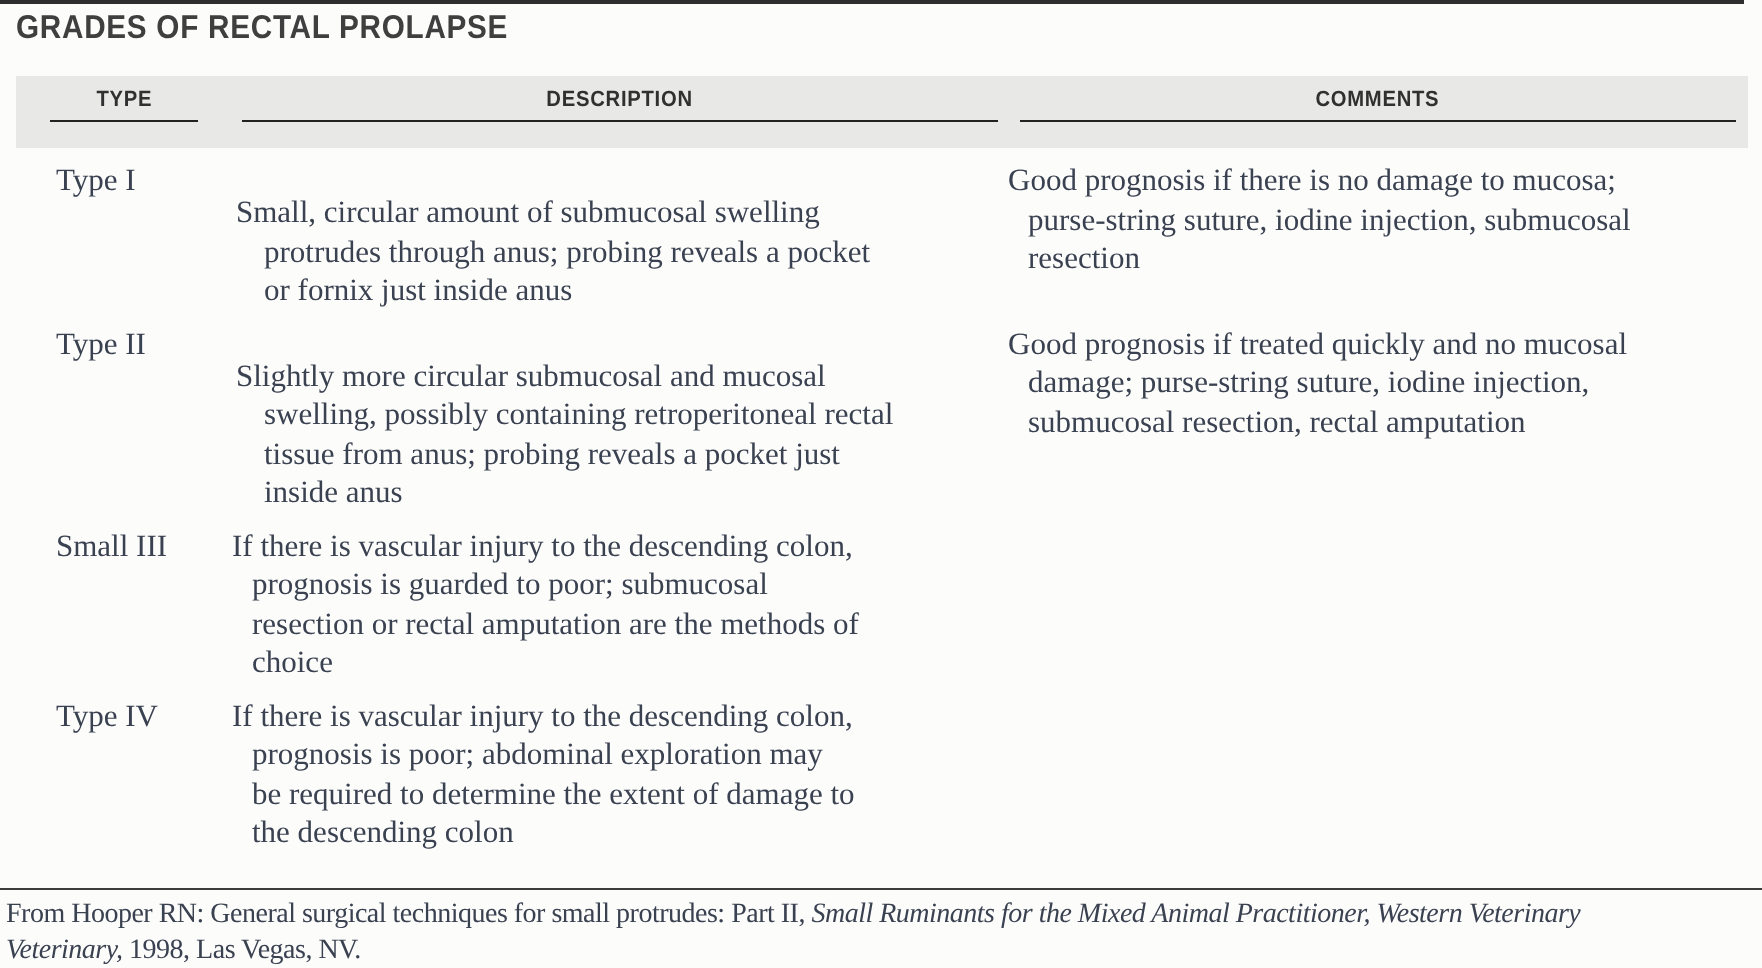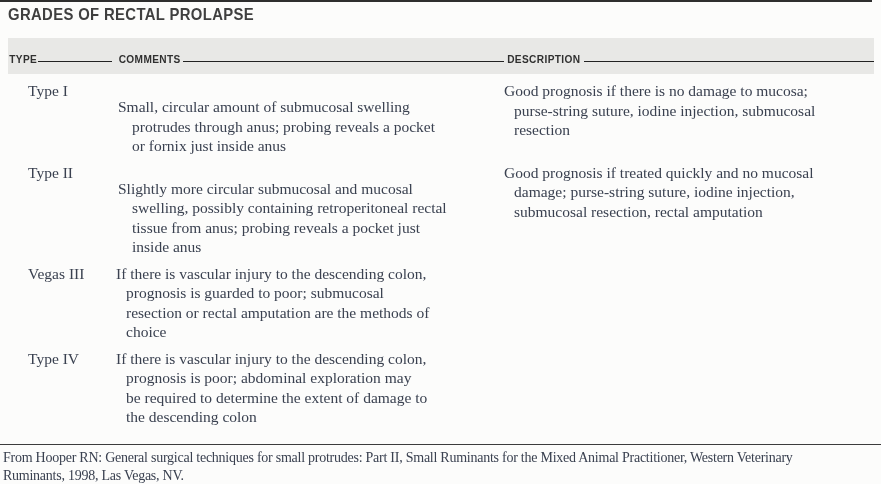--- a/index.html
+++ b/index.html
@@ -24,21 +24,21 @@
     white-space: nowrap;
   }
   .table {
     position: absolute; top: 38px; left: 8px; width: 866px;
   }
   .head-row {
     display: grid; grid-template-columns: 108px 388px 370px;
     background: #e8e8e6; height: 36px;
   }
   .head-cell {
-    display: flex; flex-direction: row; align-items: center;
+    display: flex; flex-direction: column; align-items: center;
     padding-top: 6px;
   }
   .head-label {
     font-family: "Liberation Sans", sans-serif;
     font-weight: bold; font-size: 11px; letter-spacing: 0.4px;
     color: #303030; transform: scaleX(0.92);
     white-space: nowrap;
   }
   .head-underline { margin-top: 4px; height: 1px; background: #222; }
   .u-type { width: 74px; }
@@ -61,43 +61,43 @@
   }
   .footer {
     position: absolute; top: 444px; left: 0; width: 881px;
     border-top: 1px solid #3c3c3c;
     padding-top: 4px; padding-left: 3px;
     font-size: 14px; line-height: 17.5px;
     letter-spacing: -0.25px;
     color: #3a4150;
   }
   .foot-line { white-space: nowrap; }
-  .ital { }
+  .ital { font-style: italic; }
 </style>
 </head>
 <body>
 
 <div class="top-rule"></div>
 
 <div class="page-title">GRADES OF RECTAL PROLAPSE</div>
 
 <div class="table">
 
   <div class="head-row">
     <div class="head-cell">
       <span class="head-label">TYPE</span>
       <span class="head-underline u-type"></span>
     </div>
     <div class="head-cell">
+      <span class="head-label">DESCRIPTION</span>
+      <span class="head-underline u-desc"></span>
+    </div>
+    <div class="head-cell">
       <span class="head-label">COMMENTS</span>
       <span class="head-underline u-comments"></span>
-    </div>
-    <div class="head-cell">
-      <span class="head-label">DESCRIPTION</span>
-      <span class="head-underline u-desc"></span>
     </div>
   </div>
 
   <div class="row">
     <div class="cell-type">Type I</div>
     <div class="cell-desc">Small, circular amount of submucosal swelling
 protrudes through anus; probing reveals a pocket
 or fornix just inside anus</div>
     <div class="cell-comments">Good prognosis if there is no damage to mucosa;
 purse-string suture, iodine injection, submucosal
@@ -109,33 +109,33 @@
     <div class="cell-desc">Slightly more circular submucosal and mucosal
 swelling, possibly containing retroperitoneal rectal
 tissue from anus; probing reveals a pocket just
 inside anus</div>
     <div class="cell-comments">Good prognosis if treated quickly and no mucosal
 damage; purse-string suture, iodine injection,
 submucosal resection, rectal amputation</div>
   </div>
 
   <div class="row">
-    <div class="cell-type">Vegas III</div>
+    <div class="cell-type">Small III</div>
     <div class="cell-comments">If there is vascular injury to the descending colon,
 prognosis is guarded to poor; submucosal
 resection or rectal amputation are the methods of
 choice</div>
   </div>
 
   <div class="row">
     <div class="cell-type">Type IV</div>
     <div class="cell-comments">If there is vascular injury to the descending colon,
 prognosis is poor; abdominal exploration may
 be required to determine the extent of damage to
 the descending colon</div>
   </div>
 
 </div>
 
 <div class="footer">
   <div class="foot-line"><span>From Hooper RN: General surgical techniques for small protrudes: Part II, </span><span class="ital">Small Ruminants for the Mixed Animal Practitioner, Western Veterinary</span></div>
-  <div class="foot-line"><span class="ital">Ruminants,</span><span> 1998, Las Vegas, NV.</span></div>
+  <div class="foot-line"><span class="ital">Veterinary,</span><span> 1998, Las Vegas, NV.</span></div>
 </div>
 
 </body></html>

